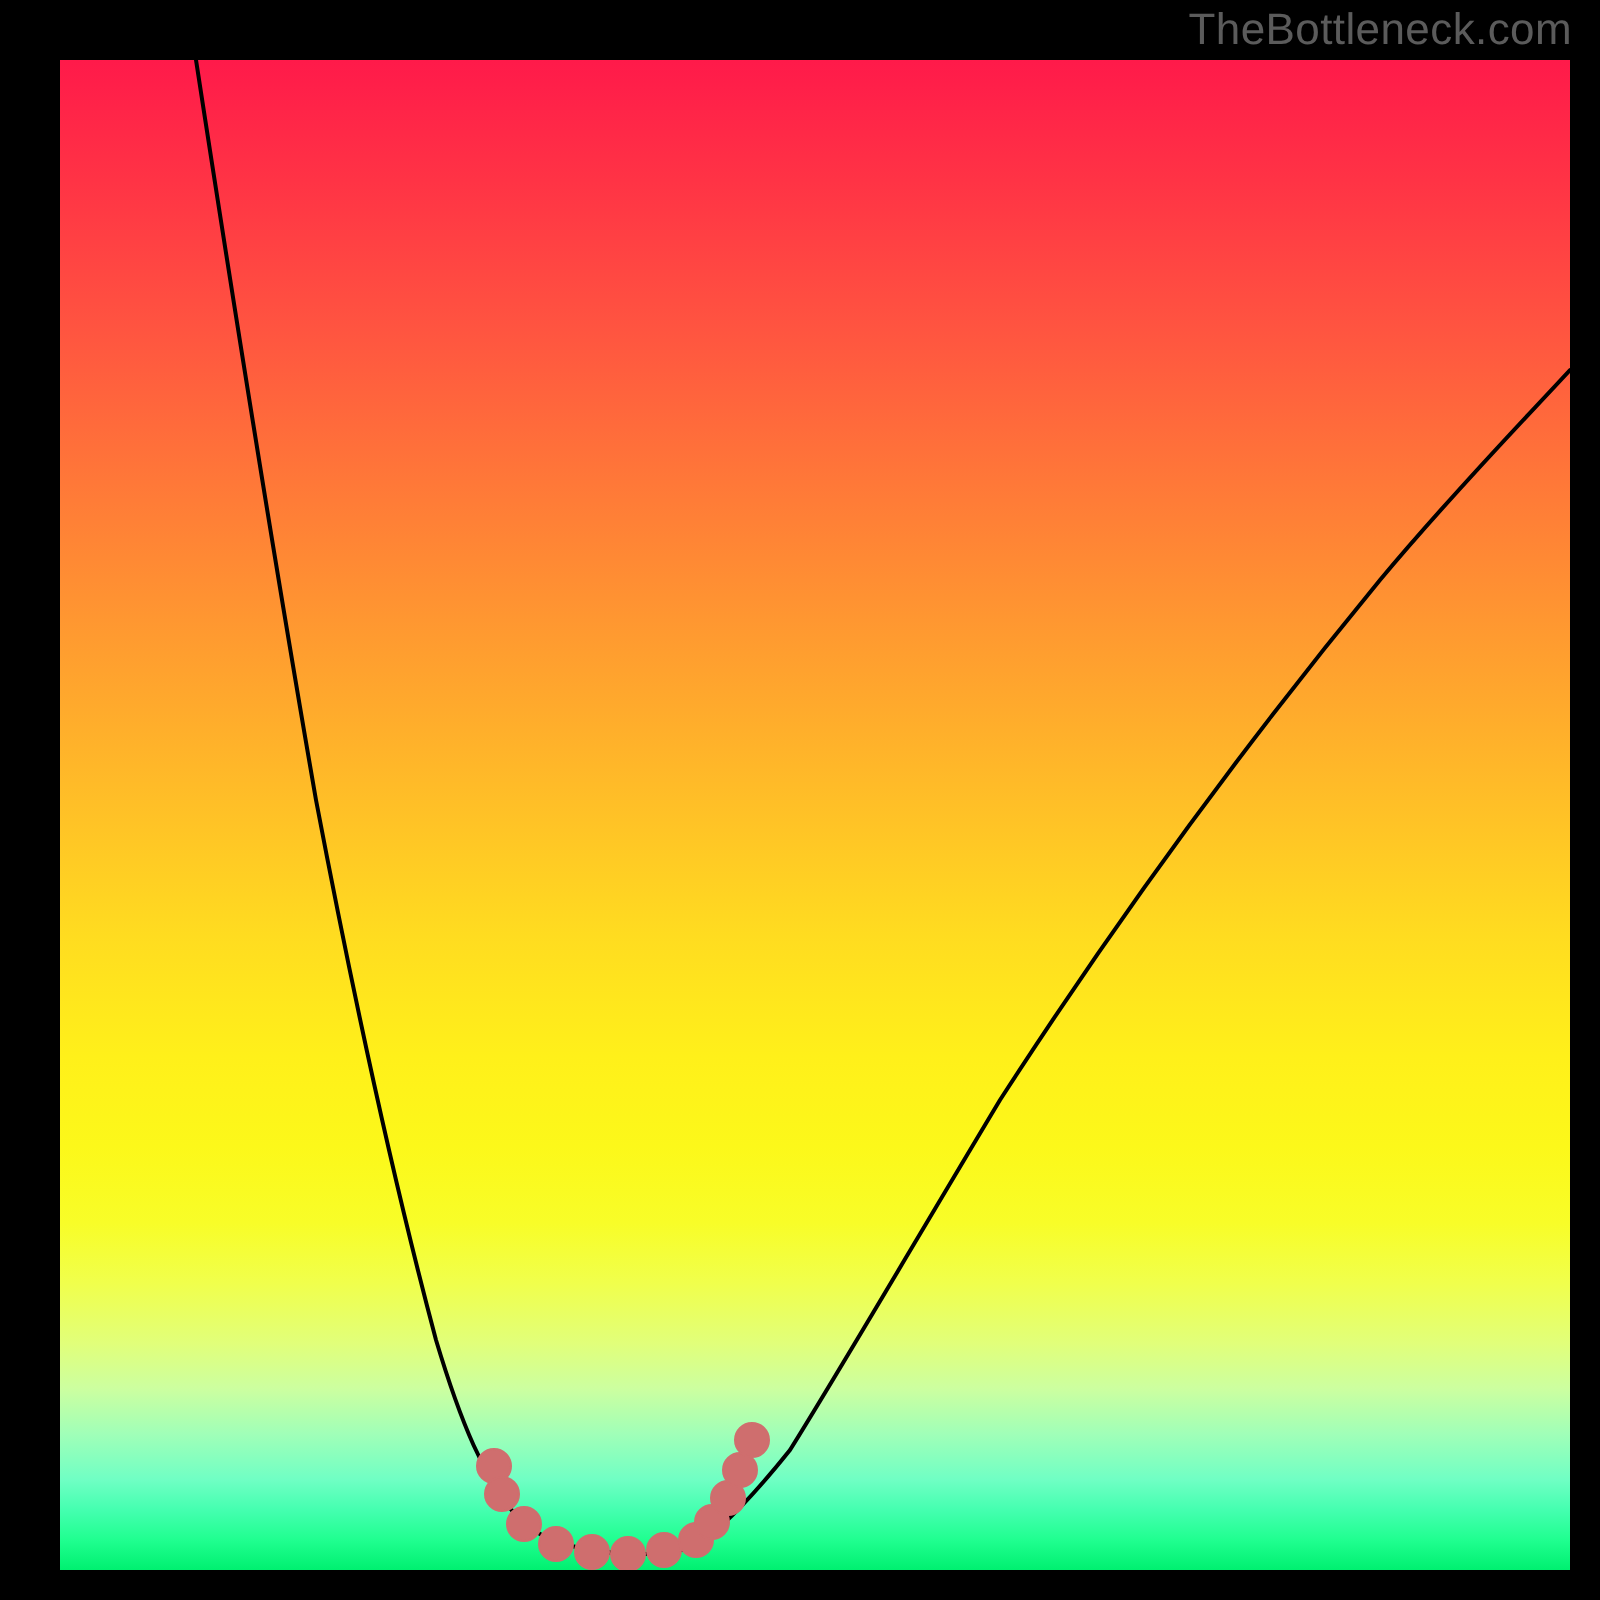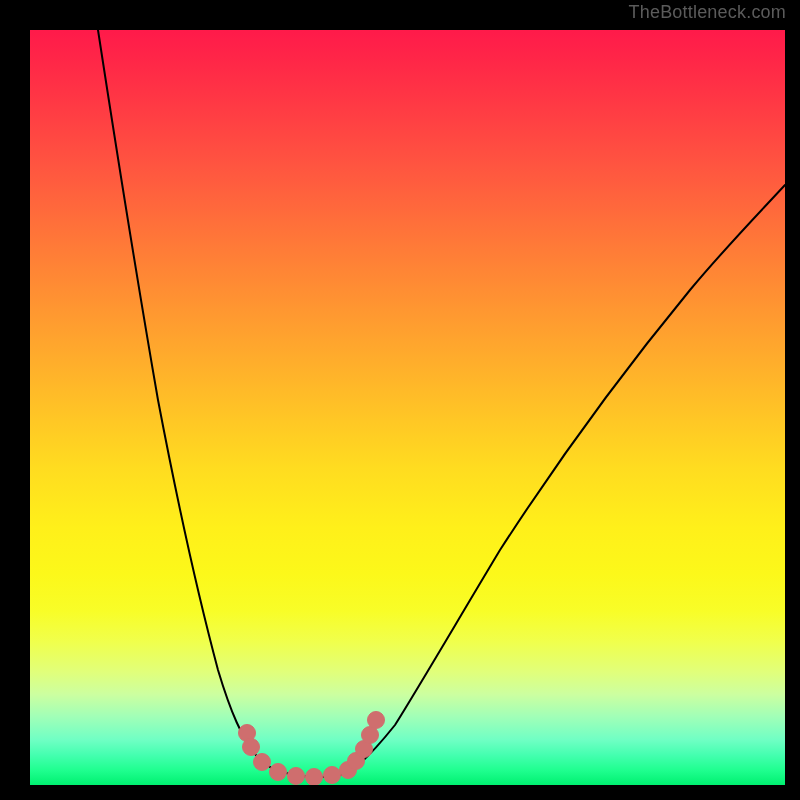--- a/index.html
+++ b/index.html
@@ -31,21 +31,21 @@
       #a0ffb8 91%,
       #70ffc4 94%,
       #45ffb0 96%,
       #20ff90 98%,
       #00f070 100%);
   }
   .watermark {
     position: absolute;
     top: 2px; right: 14px;
     font-family: Arial, Helvetica, sans-serif;
-    font-size: 18px;
+    font-size: 22px;
     font-weight: 500;
     color: #5b5b5b;
     letter-spacing: 0.2px;
   }
   svg.curve {
     position: absolute;
     left: 0; top: 0;
     width: 755px; height: 755px;
   }
   .curve path {

